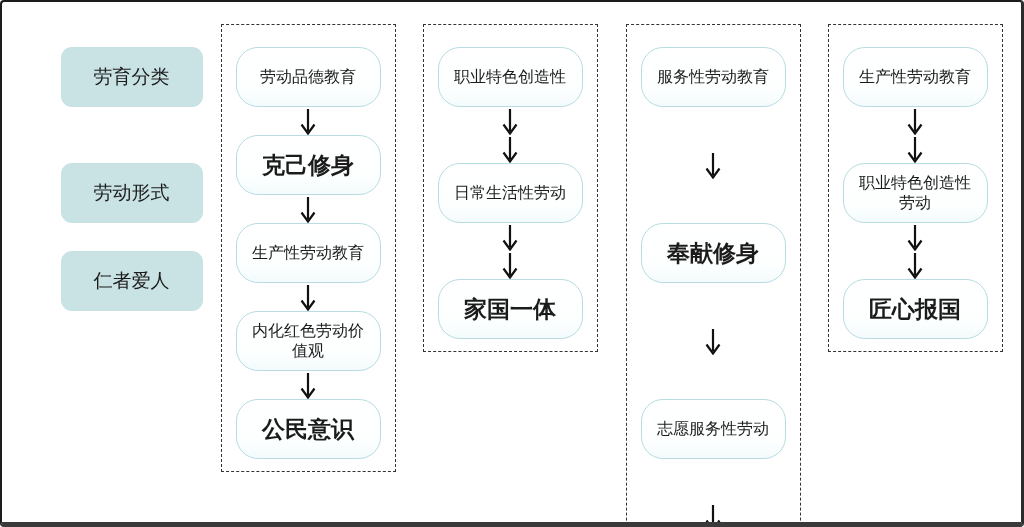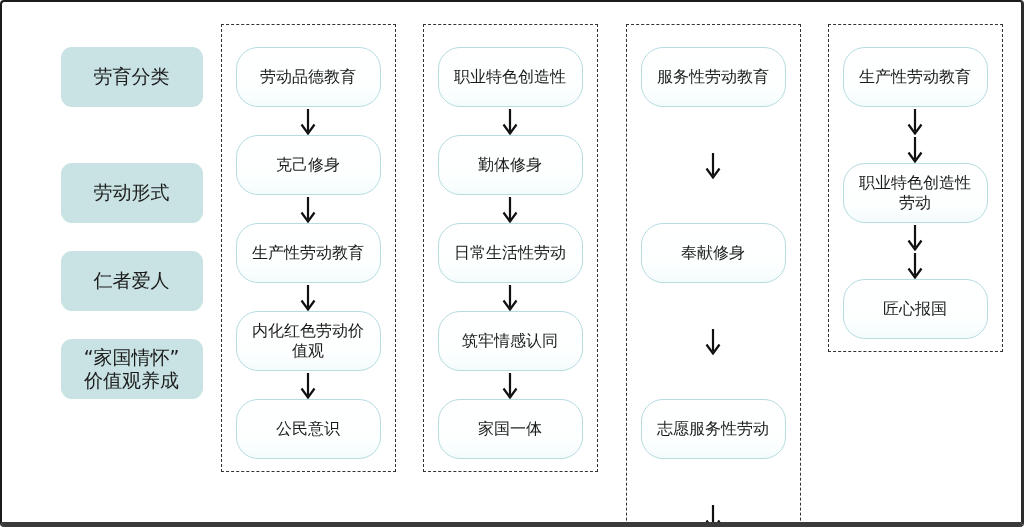--- a/index.html
+++ b/index.html
@@ -79,22 +79,22 @@
     align-items: center;
     justify-content: center;
     text-align: center;
     font-size: 16px;
     line-height: 1.25;
     color: #1b1b1b;
     white-space: pre-line;
     flex-shrink: 0;
   }
   .step-box.emphasis {
-    font-weight: normal;
-    font-size: 16px;
+    font-weight: bold;
+    font-size: 23px;
   }
   .arrow-svg {
     display: block;
     width: 22px;
     height: 27px;
   }
 </style>
 </head>
 <body>
 
@@ -102,22 +102,20 @@
   <div class="diagram">
 
     <div class="labels-col">
       <div class="label-box">劳育分类</div>
       <div class="slot-gap"></div>
       <div class="slot-gap"></div>
       <div class="label-box">劳动形式</div>
       <div class="slot-gap"></div>
       <div class="label-box">仁者爱人</div>
       <div class="slot-gap"></div>
-      <div class="label-box">“家国情怀”
-价值观养成</div>
     </div>
 
     <div class="flow-col c1">
       <div class="step-box">劳动品德教育</div>
       <div class="slot-gap">
         <svg class="arrow-svg" viewBox="0 0 22 27">
             <line x1="11" y1="1" x2="11" y2="23" stroke="#111" stroke-width="2.2"></line>
             <polyline points="4.5,16.5 11,25.5 17.5,16.5" fill="none" stroke="#111" stroke-width="2.2"></polyline>
           </svg>
       </div>
@@ -147,35 +145,33 @@
     </div>
 
     <div class="flow-col c2">
       <div class="step-box">职业特色创造性</div>
       <div class="slot-gap">
         <svg class="arrow-svg" viewBox="0 0 22 27">
             <line x1="11" y1="1" x2="11" y2="23" stroke="#111" stroke-width="2.2"></line>
             <polyline points="4.5,16.5 11,25.5 17.5,16.5" fill="none" stroke="#111" stroke-width="2.2"></polyline>
           </svg>
       </div>
-      <div class="step-box emphasis">勤体修身</div>
       <div class="slot-gap">
         <svg class="arrow-svg" viewBox="0 0 22 27">
             <line x1="11" y1="1" x2="11" y2="23" stroke="#111" stroke-width="2.2"></line>
             <polyline points="4.5,16.5 11,25.5 17.5,16.5" fill="none" stroke="#111" stroke-width="2.2"></polyline>
           </svg>
       </div>
       <div class="step-box">日常生活性劳动</div>
       <div class="slot-gap">
         <svg class="arrow-svg" viewBox="0 0 22 27">
             <line x1="11" y1="1" x2="11" y2="23" stroke="#111" stroke-width="2.2"></line>
             <polyline points="4.5,16.5 11,25.5 17.5,16.5" fill="none" stroke="#111" stroke-width="2.2"></polyline>
           </svg>
       </div>
-      <div class="step-box">筑牢情感认同</div>
       <div class="slot-gap">
         <svg class="arrow-svg" viewBox="0 0 22 27">
             <line x1="11" y1="1" x2="11" y2="23" stroke="#111" stroke-width="2.2"></line>
             <polyline points="4.5,16.5 11,25.5 17.5,16.5" fill="none" stroke="#111" stroke-width="2.2"></polyline>
           </svg>
       </div>
       <div class="step-box emphasis">家国一体</div>
     </div>
 
     <div class="flow-col c3">

